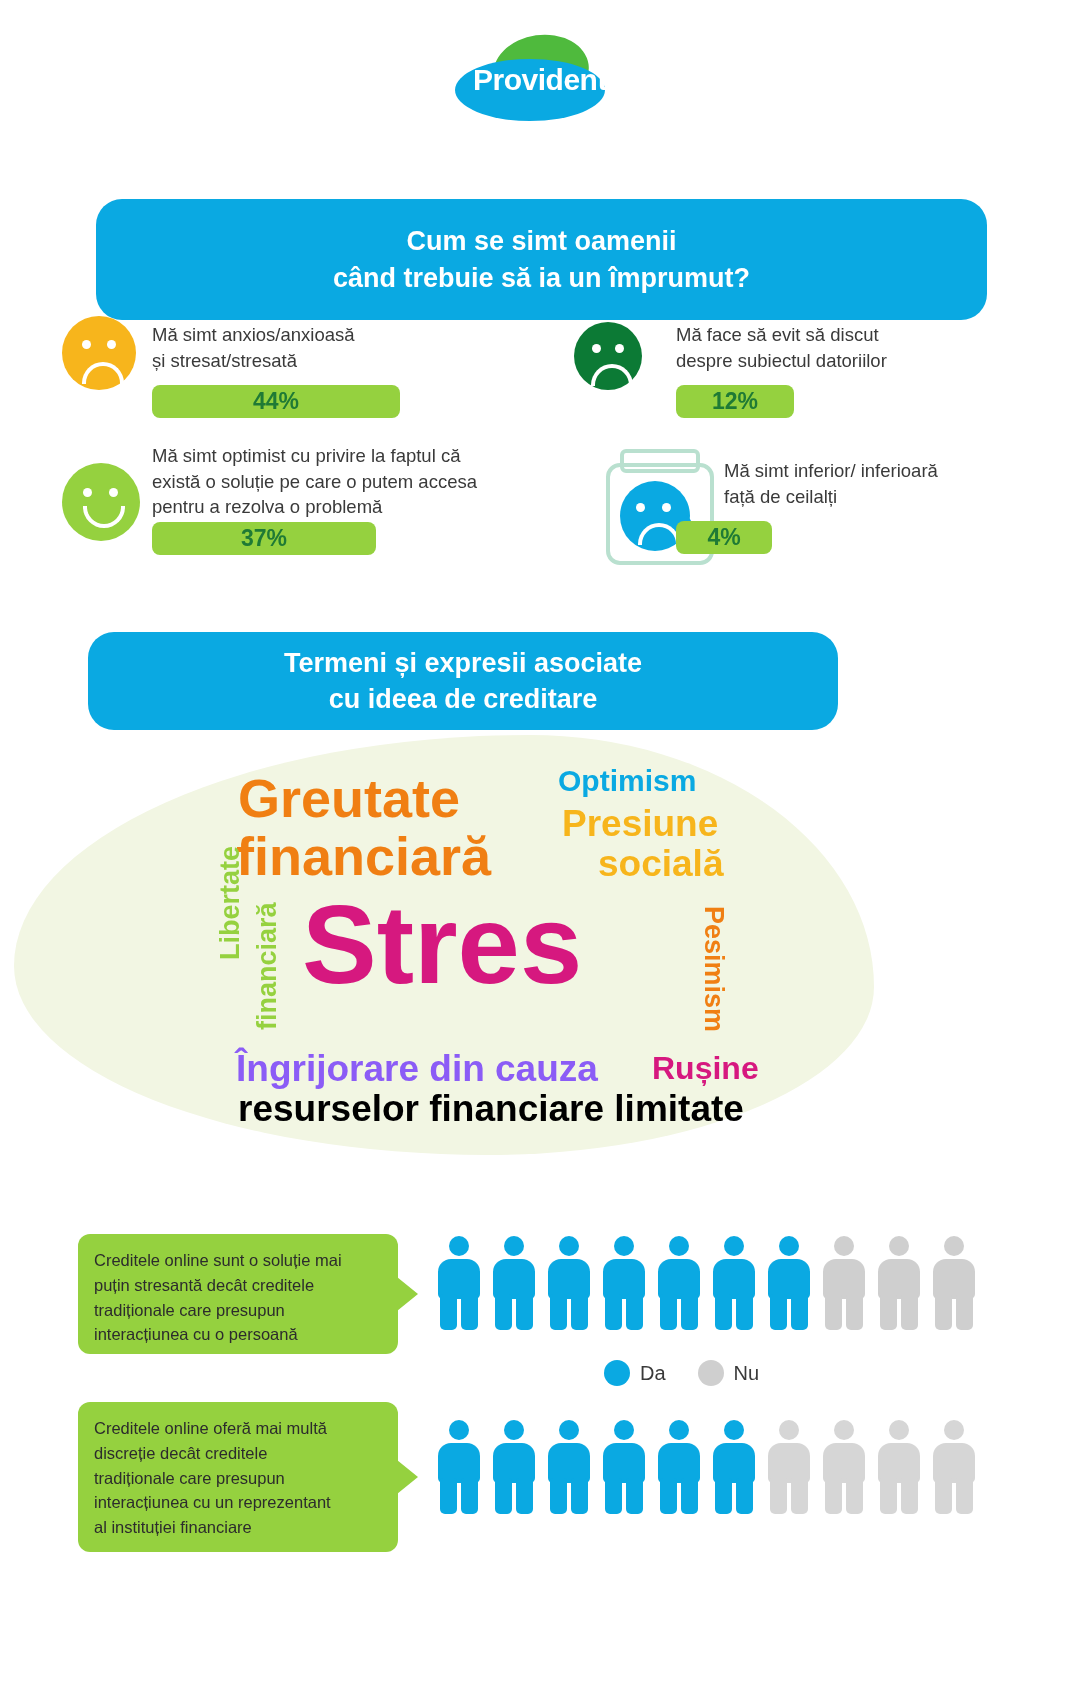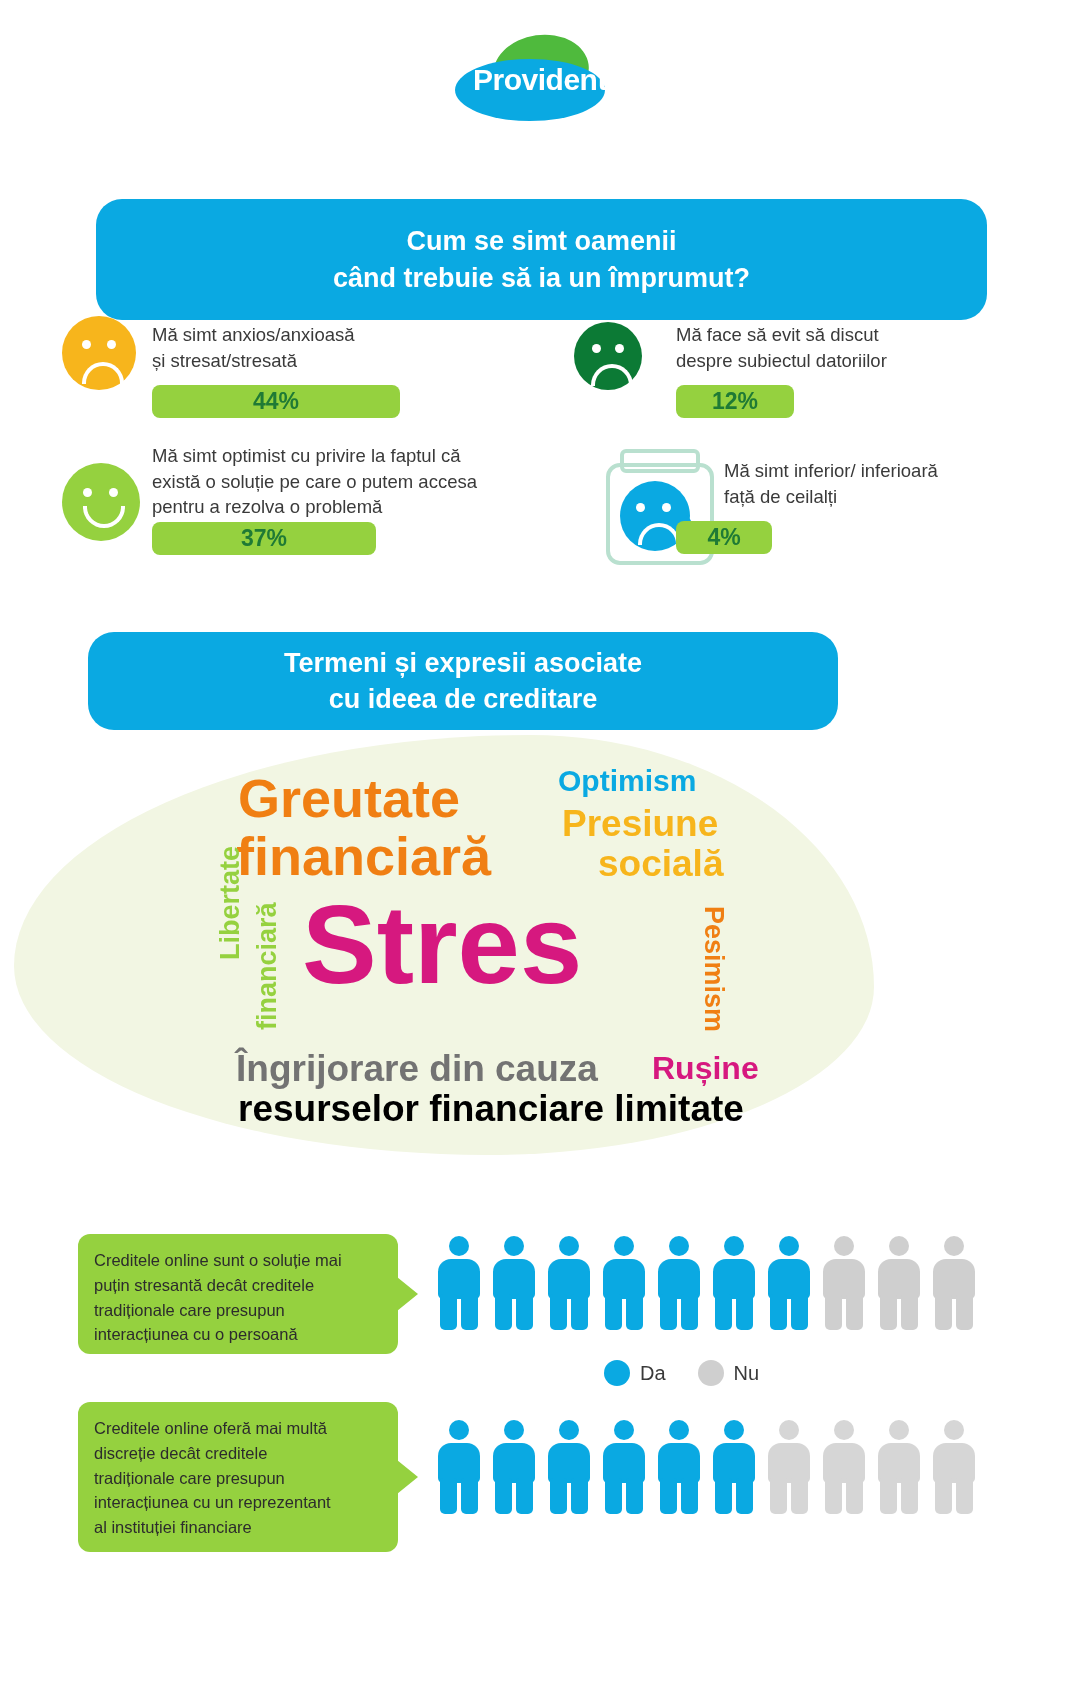--- a/index.html
+++ b/index.html
@@ -371,21 +371,21 @@
 <div class="cw" style="left:562px; top:805px; font-size:37px; color:#f7b51c;">Presiune</div>
 <div class="cw" style="left:598px; top:845px; font-size:37px; color:#f7b51c;">socială</div>
 
 <div class="cw" style="left:216px; top:960px; font-size:27px; color:#95d13f; transform:rotate(-90deg); transform-origin:left top;">Libertate</div>
 <div class="cw" style="left:253px; top:1030px; font-size:27px; color:#95d13f; transform:rotate(-90deg); transform-origin:left top;">financiară</div>
 
 <div class="cw" style="left:302px; top:886px; font-size:112px; color:#d6187f;">Stres</div>
 
 <div class="cw" style="left:728px; top:906px; font-size:27px; color:#f07f13; transform:rotate(90deg); transform-origin:left top;">Pesimism</div>
 
-<div class="cw" style="left:236px; top:1050px; font-size:37px; color:#737373;">Îngrijorare din cauza</div>
+<div class="cw" style="left:236px; top:1050px; font-size:37px; color:#8b5cf6;">Îngrijorare din cauza</div>
 <div class="cw" style="left:238px; top:1090px; font-size:37px; color:#000000;">resurselor financiare limitate</div>
 <div class="cw" style="left:652px; top:1052px; font-size:32px; color:#d6187f;">Rușine</div>
 
 <div class="callout" style="left:78px; top:1234px; width:320px; height:120px;">
   <div>Creditele online sunt o soluție mai</div>
   <div>puțin stresantă decât creditele</div>
   <div>tradiționale care presupun</div>
   <div>interacțiunea cu o persoană</div>
   <div class="arrow"></div>
 </div>

